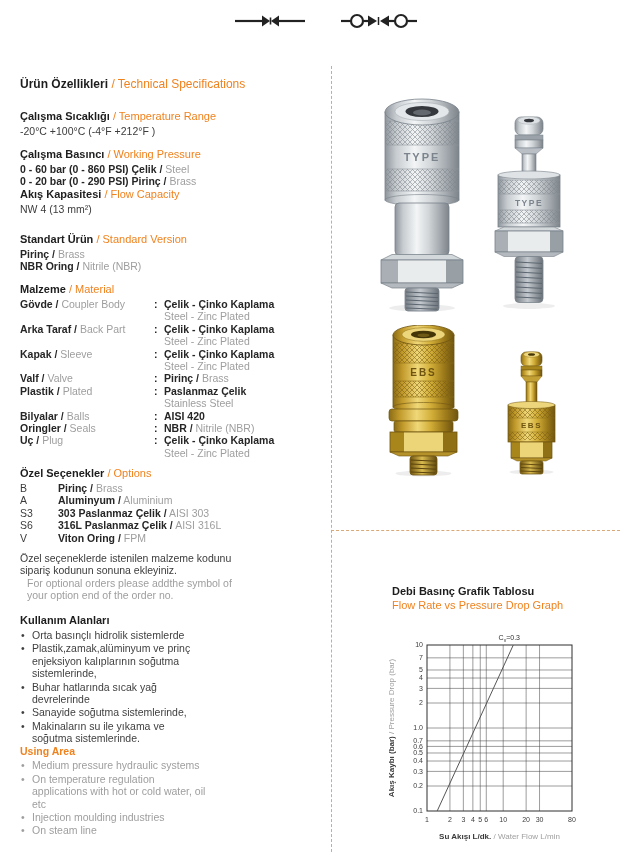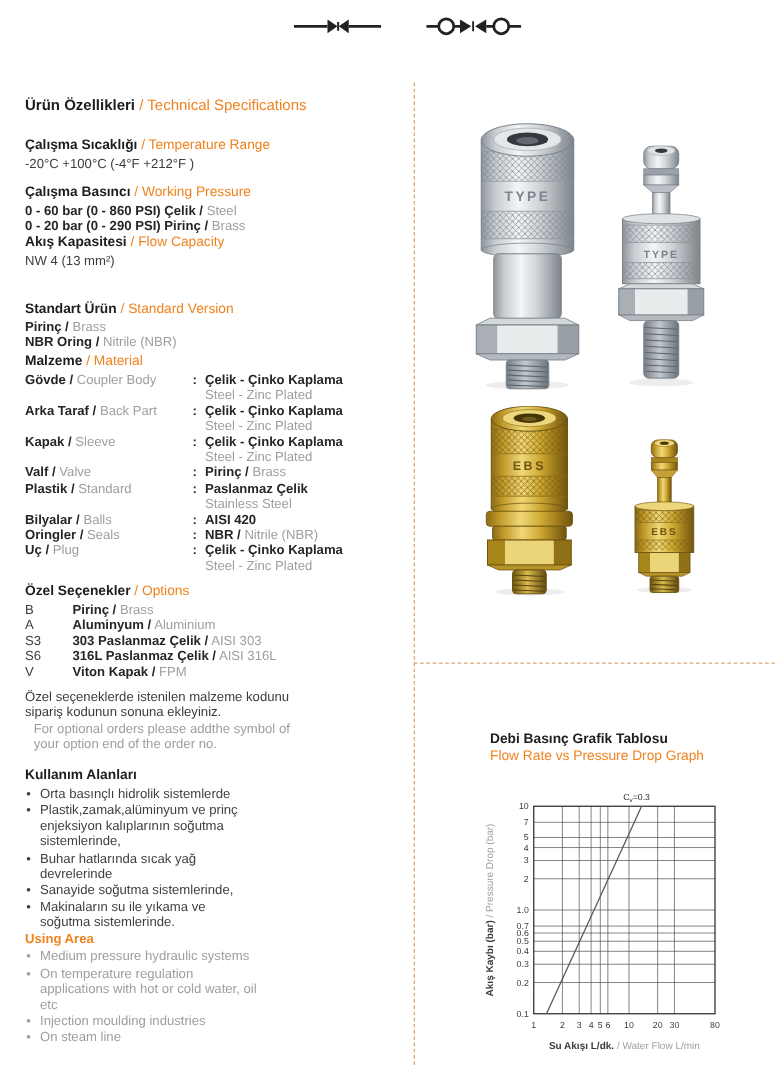--- a/index.html
+++ b/index.html
@@ -140,21 +140,21 @@
     <div><span class="mb">0 - 20 bar (0 - 290 PSI) Pirinç /</span>
       <span class="mg">Brass</span></div>
   </div>
 
   <div class="sec" style="top:188px">
     <h3><span class="htr">Akış Kapasitesi</span>
       <span class="hen">/ Flow Capacity</span></h3>
     <div class="val">NW 4 (13 mm²)</div>
   </div>
 
-  <div class="sec" style="top:241px">
+  <div class="sec" style="top:233px">
     <h3><span class="htr">Standart Ürün</span>
       <span class="hen">/ Standard Version</span></h3>
     <div><span class="mb">Pirinç /</span>
       <span class="mg">Brass</span></div>
     <div><span class="mb">NBR Oring /</span>
       <span class="mg">Nitrile (NBR)</span></div>
   </div>
 
   <div class="sec" style="top:283px">
     <h3><span class="htr">Malzeme</span>
@@ -193,21 +193,21 @@
     <div class="mrow">
       <div class="mlab"><span class="mb">Valf /</span>
         <span class="mg">Valve</span></div>
       <div class="mcol">:</div>
       <div class="mval"><span class="mb">Pirinç /</span>
         <span class="mg">Brass</span></div>
     </div>
 
     <div class="mrow">
       <div class="mlab"><span class="mb">Plastik /</span>
-        <span class="mg">Standard</span></div>
+        <span class="mg">Plated</span></div>
       <div class="mcol">:</div>
       <div class="mval">
           <div class="mb">Paslanmaz Çelik</div>
         <div class="mg">Stainless Steel</div>
         </div>
     </div>
 
     <div class="mrow">
       <div class="mlab"><span class="mb">Bilyalar /</span>
         <span class="mg">Balls</span></div>
@@ -252,21 +252,21 @@
       <div><span class="mb">303 Paslanmaz Çelik /</span>
         <span class="mg">AISI 303</span></div>
     </div>
     <div class="orow">
       <div class="ocode">S6</div>
       <div><span class="mb">316L Paslanmaz Çelik /</span>
         <span class="mg">AISI 316L</span></div>
     </div>
     <div class="orow">
       <div class="ocode">V</div>
-      <div><span class="mb">Viton Kapak /</span>
+      <div><span class="mb">Viton Oring /</span>
         <span class="mg">FPM</span></div>
     </div>
   </div>
 
   <div class="sec" style="top:552px">
     <div class="note-tr">Özel seçeneklerde istenilen malzeme kodunu sipariş kodunun sonuna ekleyiniz.</div>
     <div class="note-en">For optional orders please addthe symbol of your option end of the order no.</div>
   </div>
 
   <div class="sec" style="top:614px">

